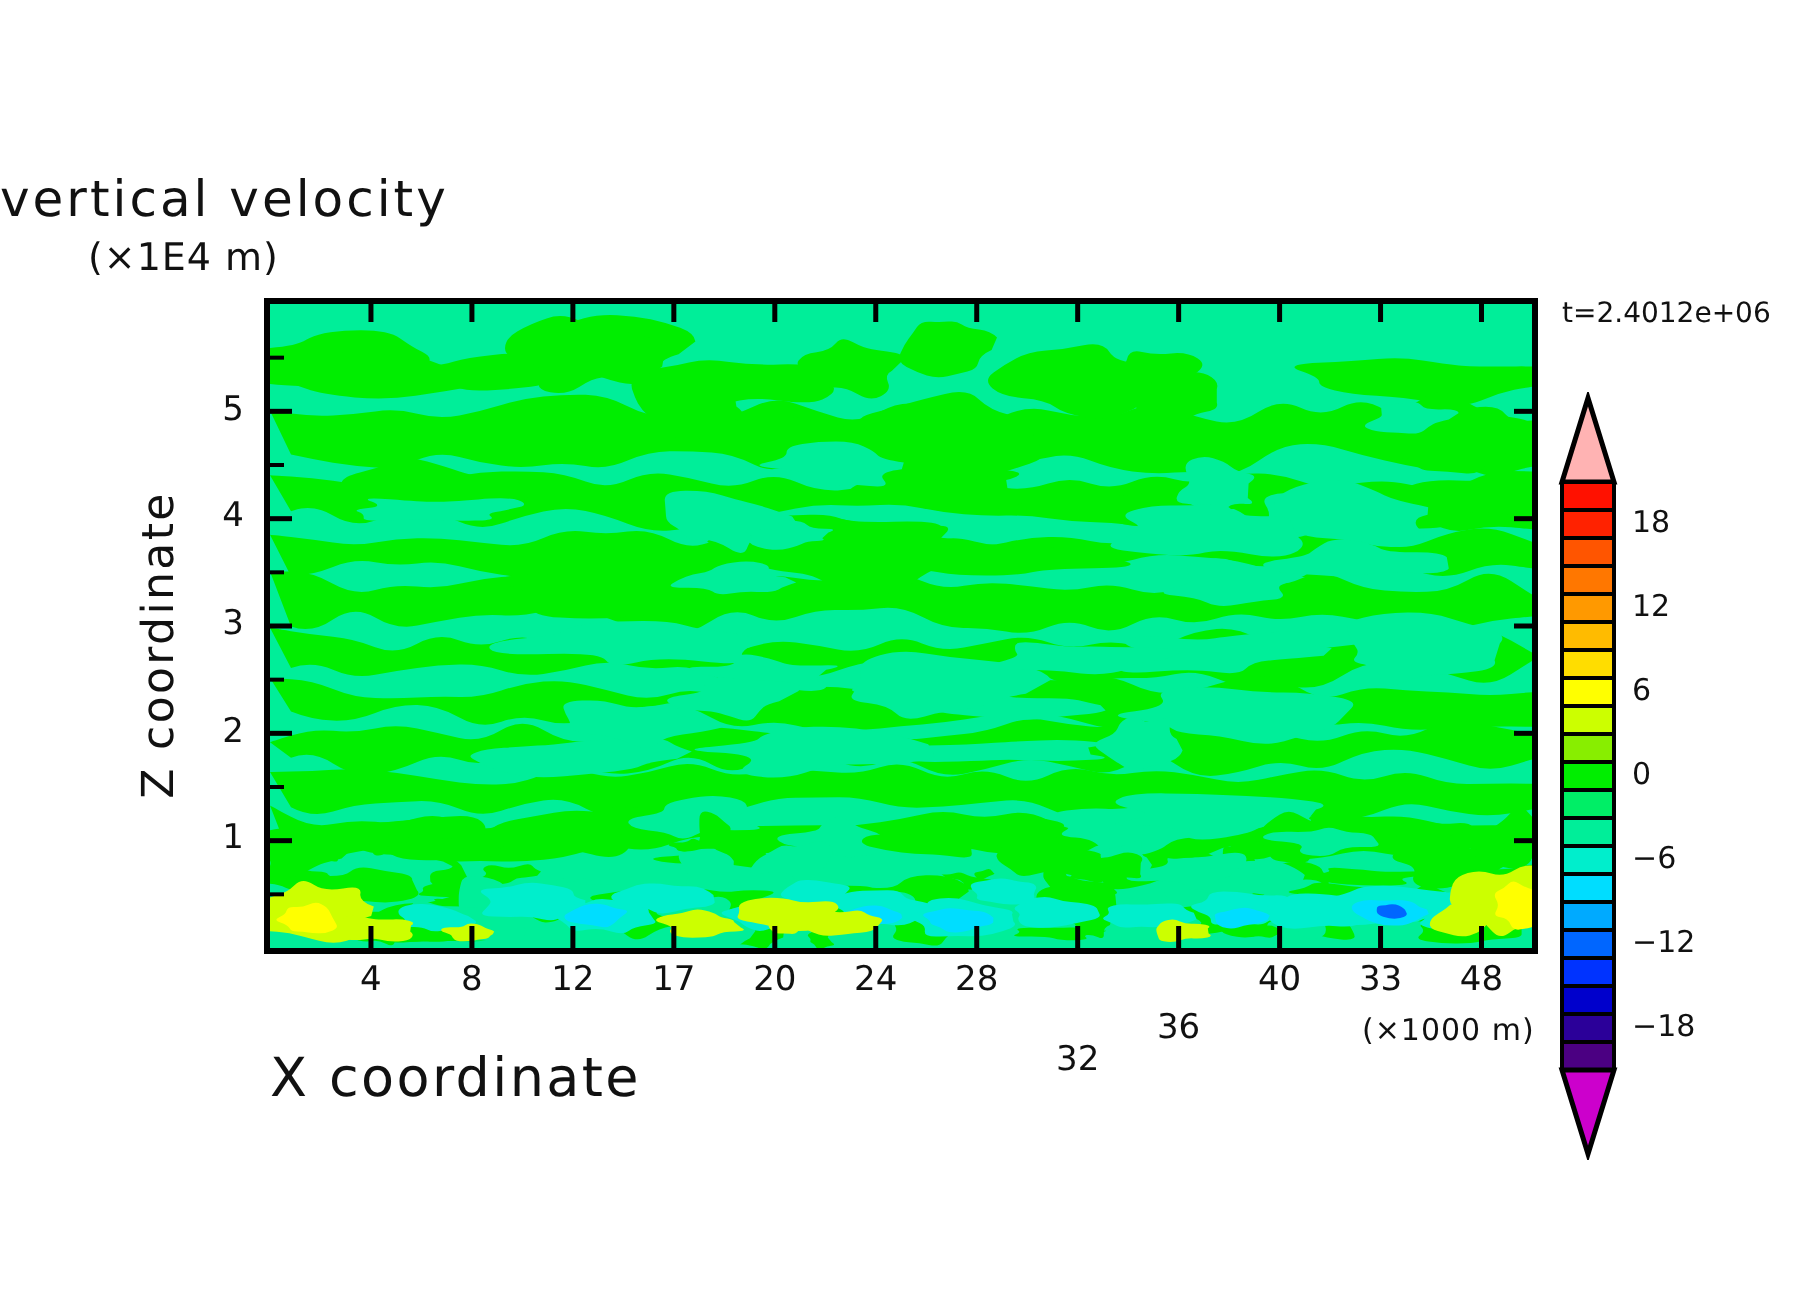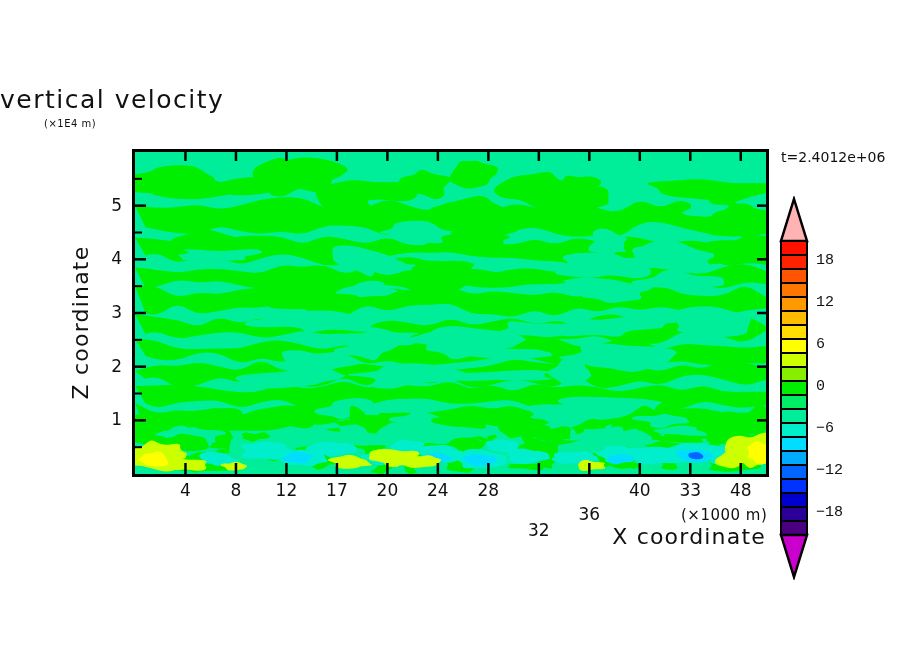--- a/index.html
+++ b/index.html
@@ -25,21 +25,21 @@
     text-align: left;
     font-size: 25px;
     letter-spacing: 1.5px;
     color: #111111;
     white-space: pre;
   }
   .zunit-label {
     position: absolute;
     left: 44px;
     top: 118px;
-    font-size: 10px;
+    font-size: 19px;
     letter-spacing: 0.5px;
     color: #111111;
     white-space: pre;
   }
   .xunit-label {
     position: absolute;
     left: 681px;
     top: 506px;
     font-size: 15px;
     letter-spacing: 0.5px;
@@ -52,22 +52,22 @@
     top: 149px;
     font-size: 14px;
     color: #111111;
     white-space: pre;
   }
   .xaxis-title {
     position: absolute;
     left: 135px;
     top: 524px;
     width: 631px;
-    text-align: right;
-    font-size: 22px;
+    text-align: left;
+    font-size: 27px;
     letter-spacing: 1.2px;
     color: #111111;
     white-space: pre;
   }
   .yaxis-title {
     position: absolute;
     left: -20px;
     top: 310px;
     width: 200px;
     text-align: center;
@@ -124,21 +124,20 @@
     left: 778px;
     top: 196px;
     width: 40px;
     height: 320px;
   }
   .cbar-tick-label {
     position: absolute;
     left: 816px;
     font-size: 15px;
     color: #111111;
-    font-family: Liberation Mono, monospace;
   }
 </style>
 </head>
 <body>
 
 <div class="plot-title">vertical velocity</div>
 <div class="zunit-label">(×1E4 m)</div>
 <div class="time-label">t=2.4012e+06</div>
 <div class="xunit-label">(×1000 m)</div>
 <div class="xaxis-title">X coordinate</div>

